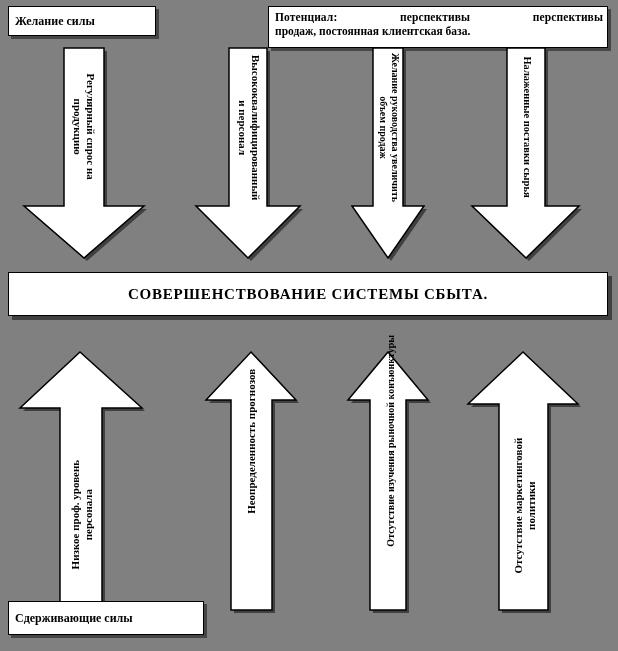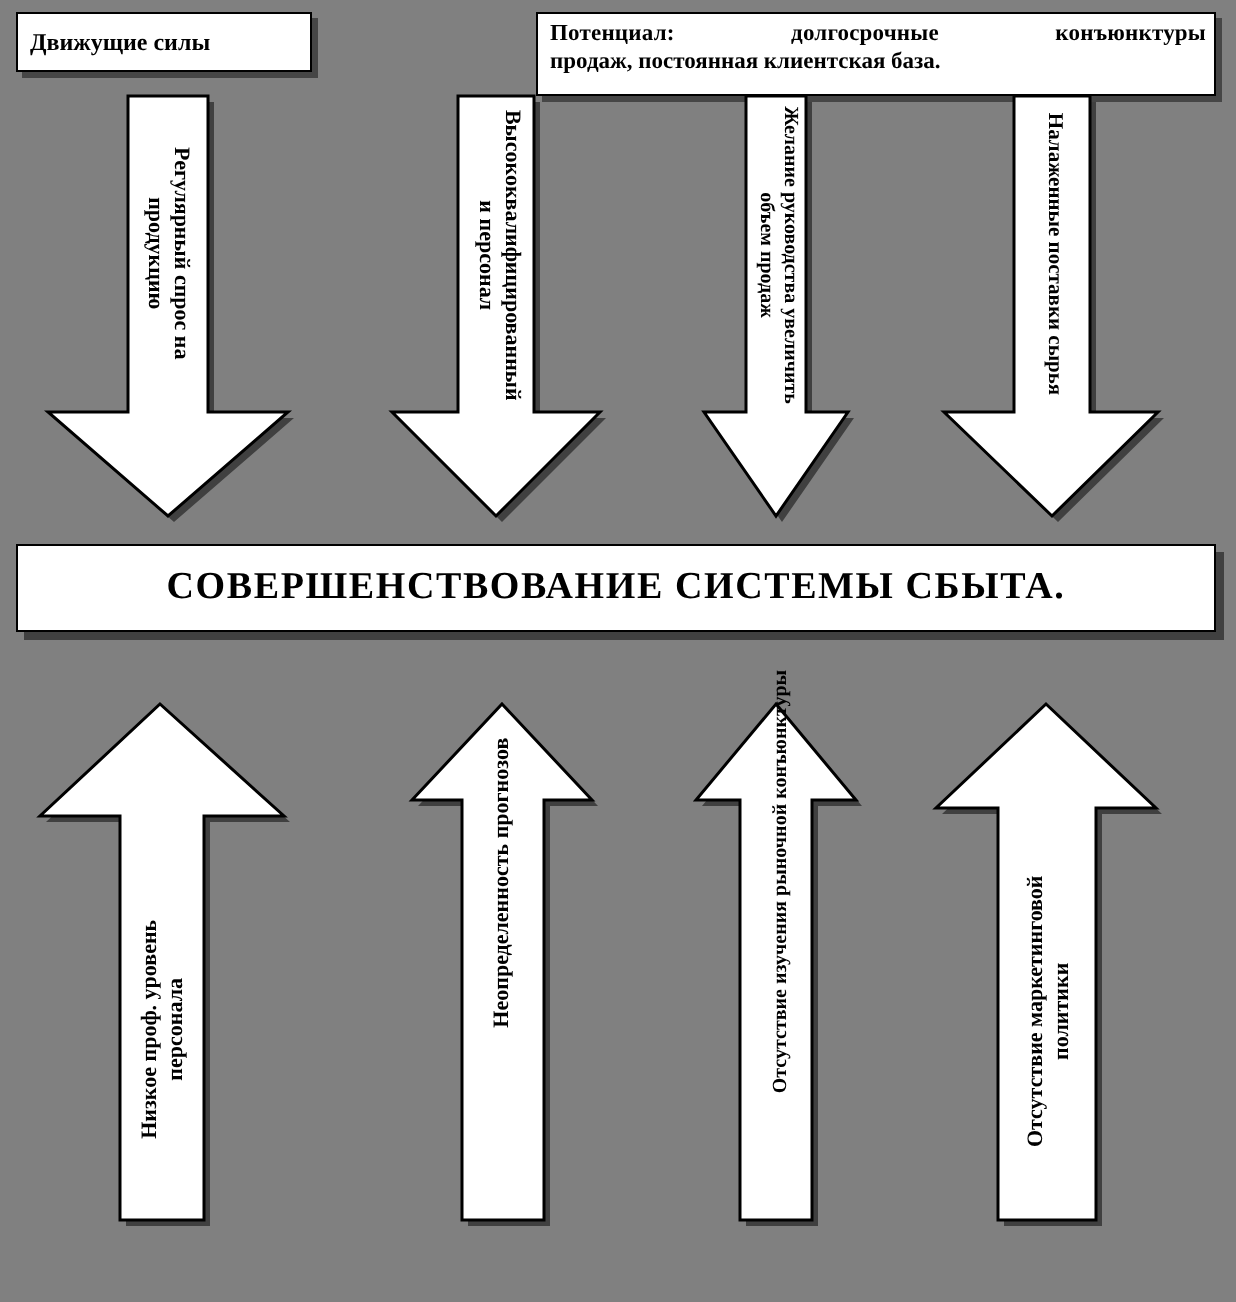--- a/index.html
+++ b/index.html
@@ -79,21 +79,21 @@
     background: #ffffff;
     border: 1px solid #000000;
     box-shadow: 4px 4px 0 rgba(0,0,0,0.5);
     box-sizing: border-box;
     display: flex;
     align-items: center;
     justify-content: center;
   }
   #center-bar .center-text {
     font-weight: bold;
-    font-size: 19px;
+    font-size: 15px;
     letter-spacing: 0.8px;
     color: #000000;
     white-space: nowrap;
   }
 
   
   .arrow {
     position: absolute;
   }
   .arrow svg {
@@ -128,25 +128,25 @@
     align-items: center;
     justify-content: center;
   }
 </style>
 </head>
 <body>
 
 <div class="stage">
 
   <div class="label-box" id="driving-forces-label">
-    <span>Движущие силы</span>
+    <span>Желание силы</span>
   </div>
 
   <div class="label-box" id="potential-label">
-    <div class="justified">Потенциал:   долгосрочные   конъюнктуры</div>
+    <div class="justified">Потенциал:   перспективы   перспективы</div>
     <div class="line2">продаж, постоянная клиентская база.</div>
   </div>
 
   <div class="arrow down" style="left:22px; top:48px; width:124px; height:212px;">
     <svg width="124" height="212" viewBox="0 0 124 212">
       <polygon points="42,0 82,0 82,158 122,158 62,210 2,158 42,158" transform="translate(3,3)" fill="#404040" stroke="none"></polygon>
       <polygon points="42,0 82,0 82,158 122,158 62,210 2,158 42,158" fill="#ffffff" stroke="#000000" stroke-width="1.5"></polygon>
     </svg>
     <div class="txtwrap" style="left:-18px; top:14px; width:160px; height:130px;">
       <div class="arrow-text" style="width:150px;">Регулярный спрос на
@@ -225,14 +225,17 @@
     <svg width="116" height="262" viewBox="0 0 116 262">
       <polygon points="55,0 110,52 80,52 80,258 31,258 31,52 0,52" transform="translate(3,3)" fill="#404040" stroke="none"></polygon>
       <polygon points="55,0 110,52 80,52 80,258 31,258 31,52 0,52" fill="#ffffff" stroke="#000000" stroke-width="1.5"></polygon>
     </svg>
     <div class="txtwrap" style="left:-34px; top:64px; width:180px; height:180px;">
       <div class="arrow-text" style="width:175px;">Отсутствие маркетинговой
 политики</div>
     </div>
   </div>
 
+  <div class="label-box" id="restraining-forces-label">
+    <span>Сдерживающие силы</span>
+  </div>
 
 </div>
 
 </body></html>

